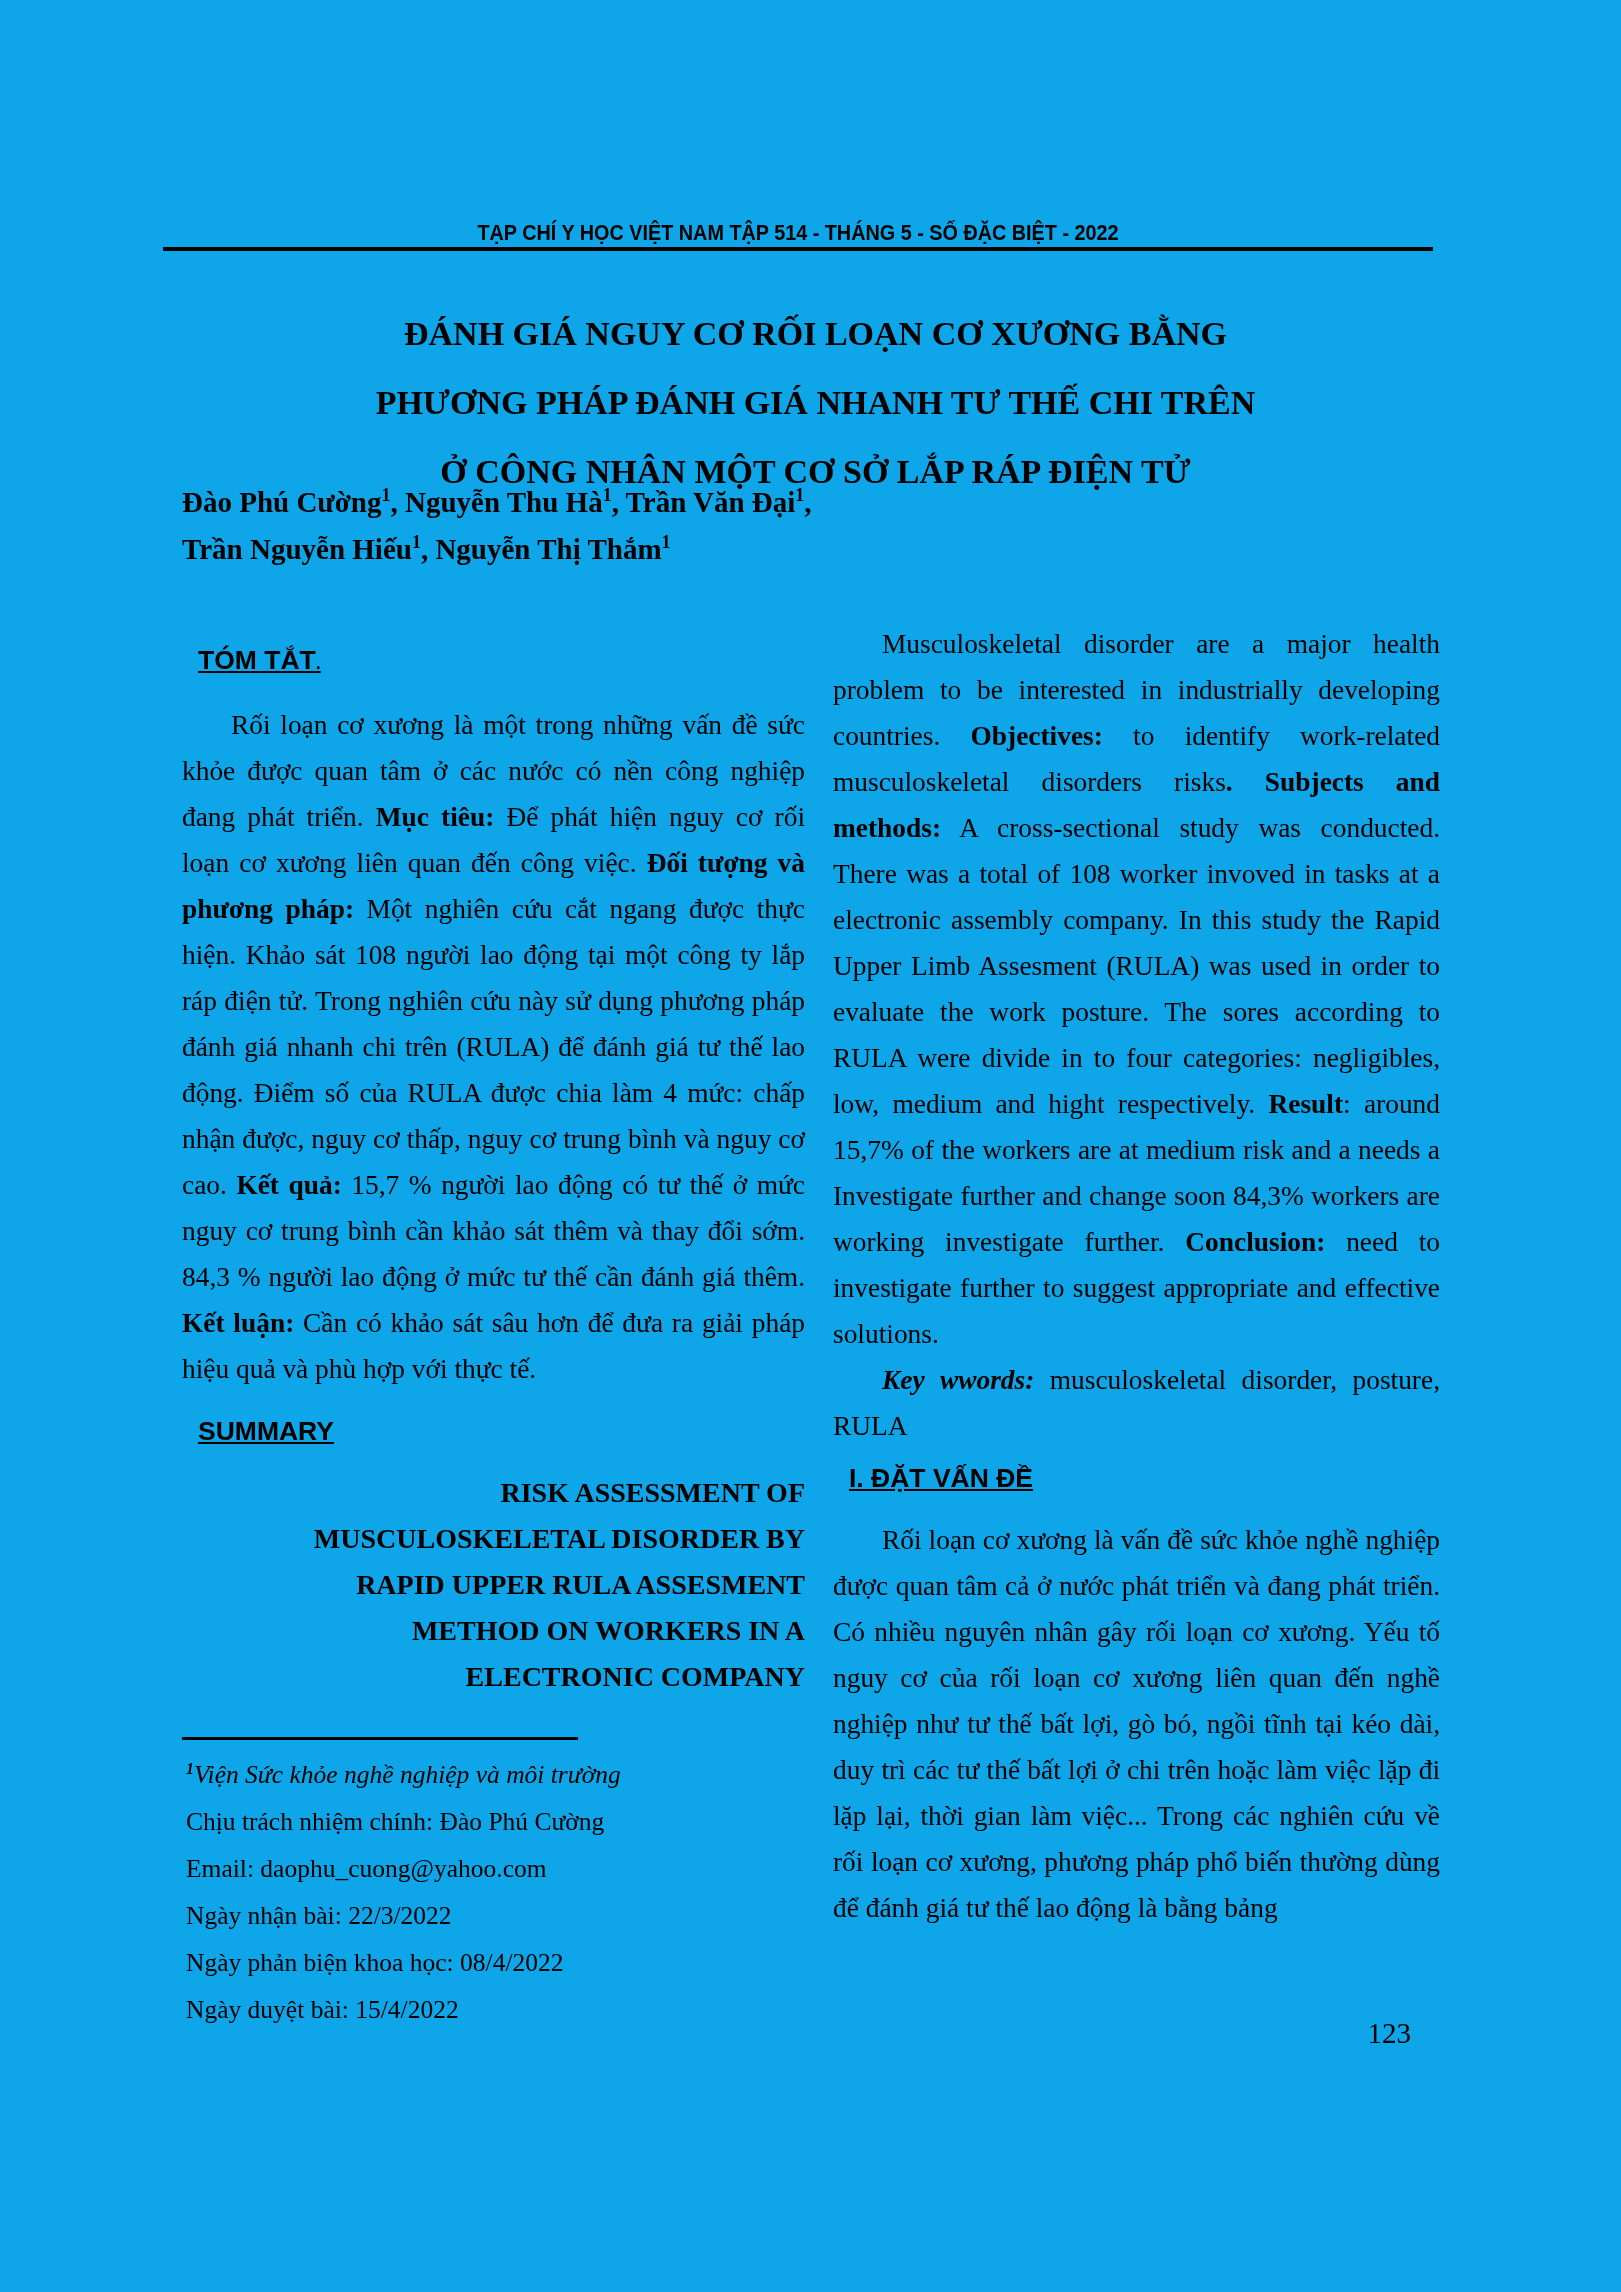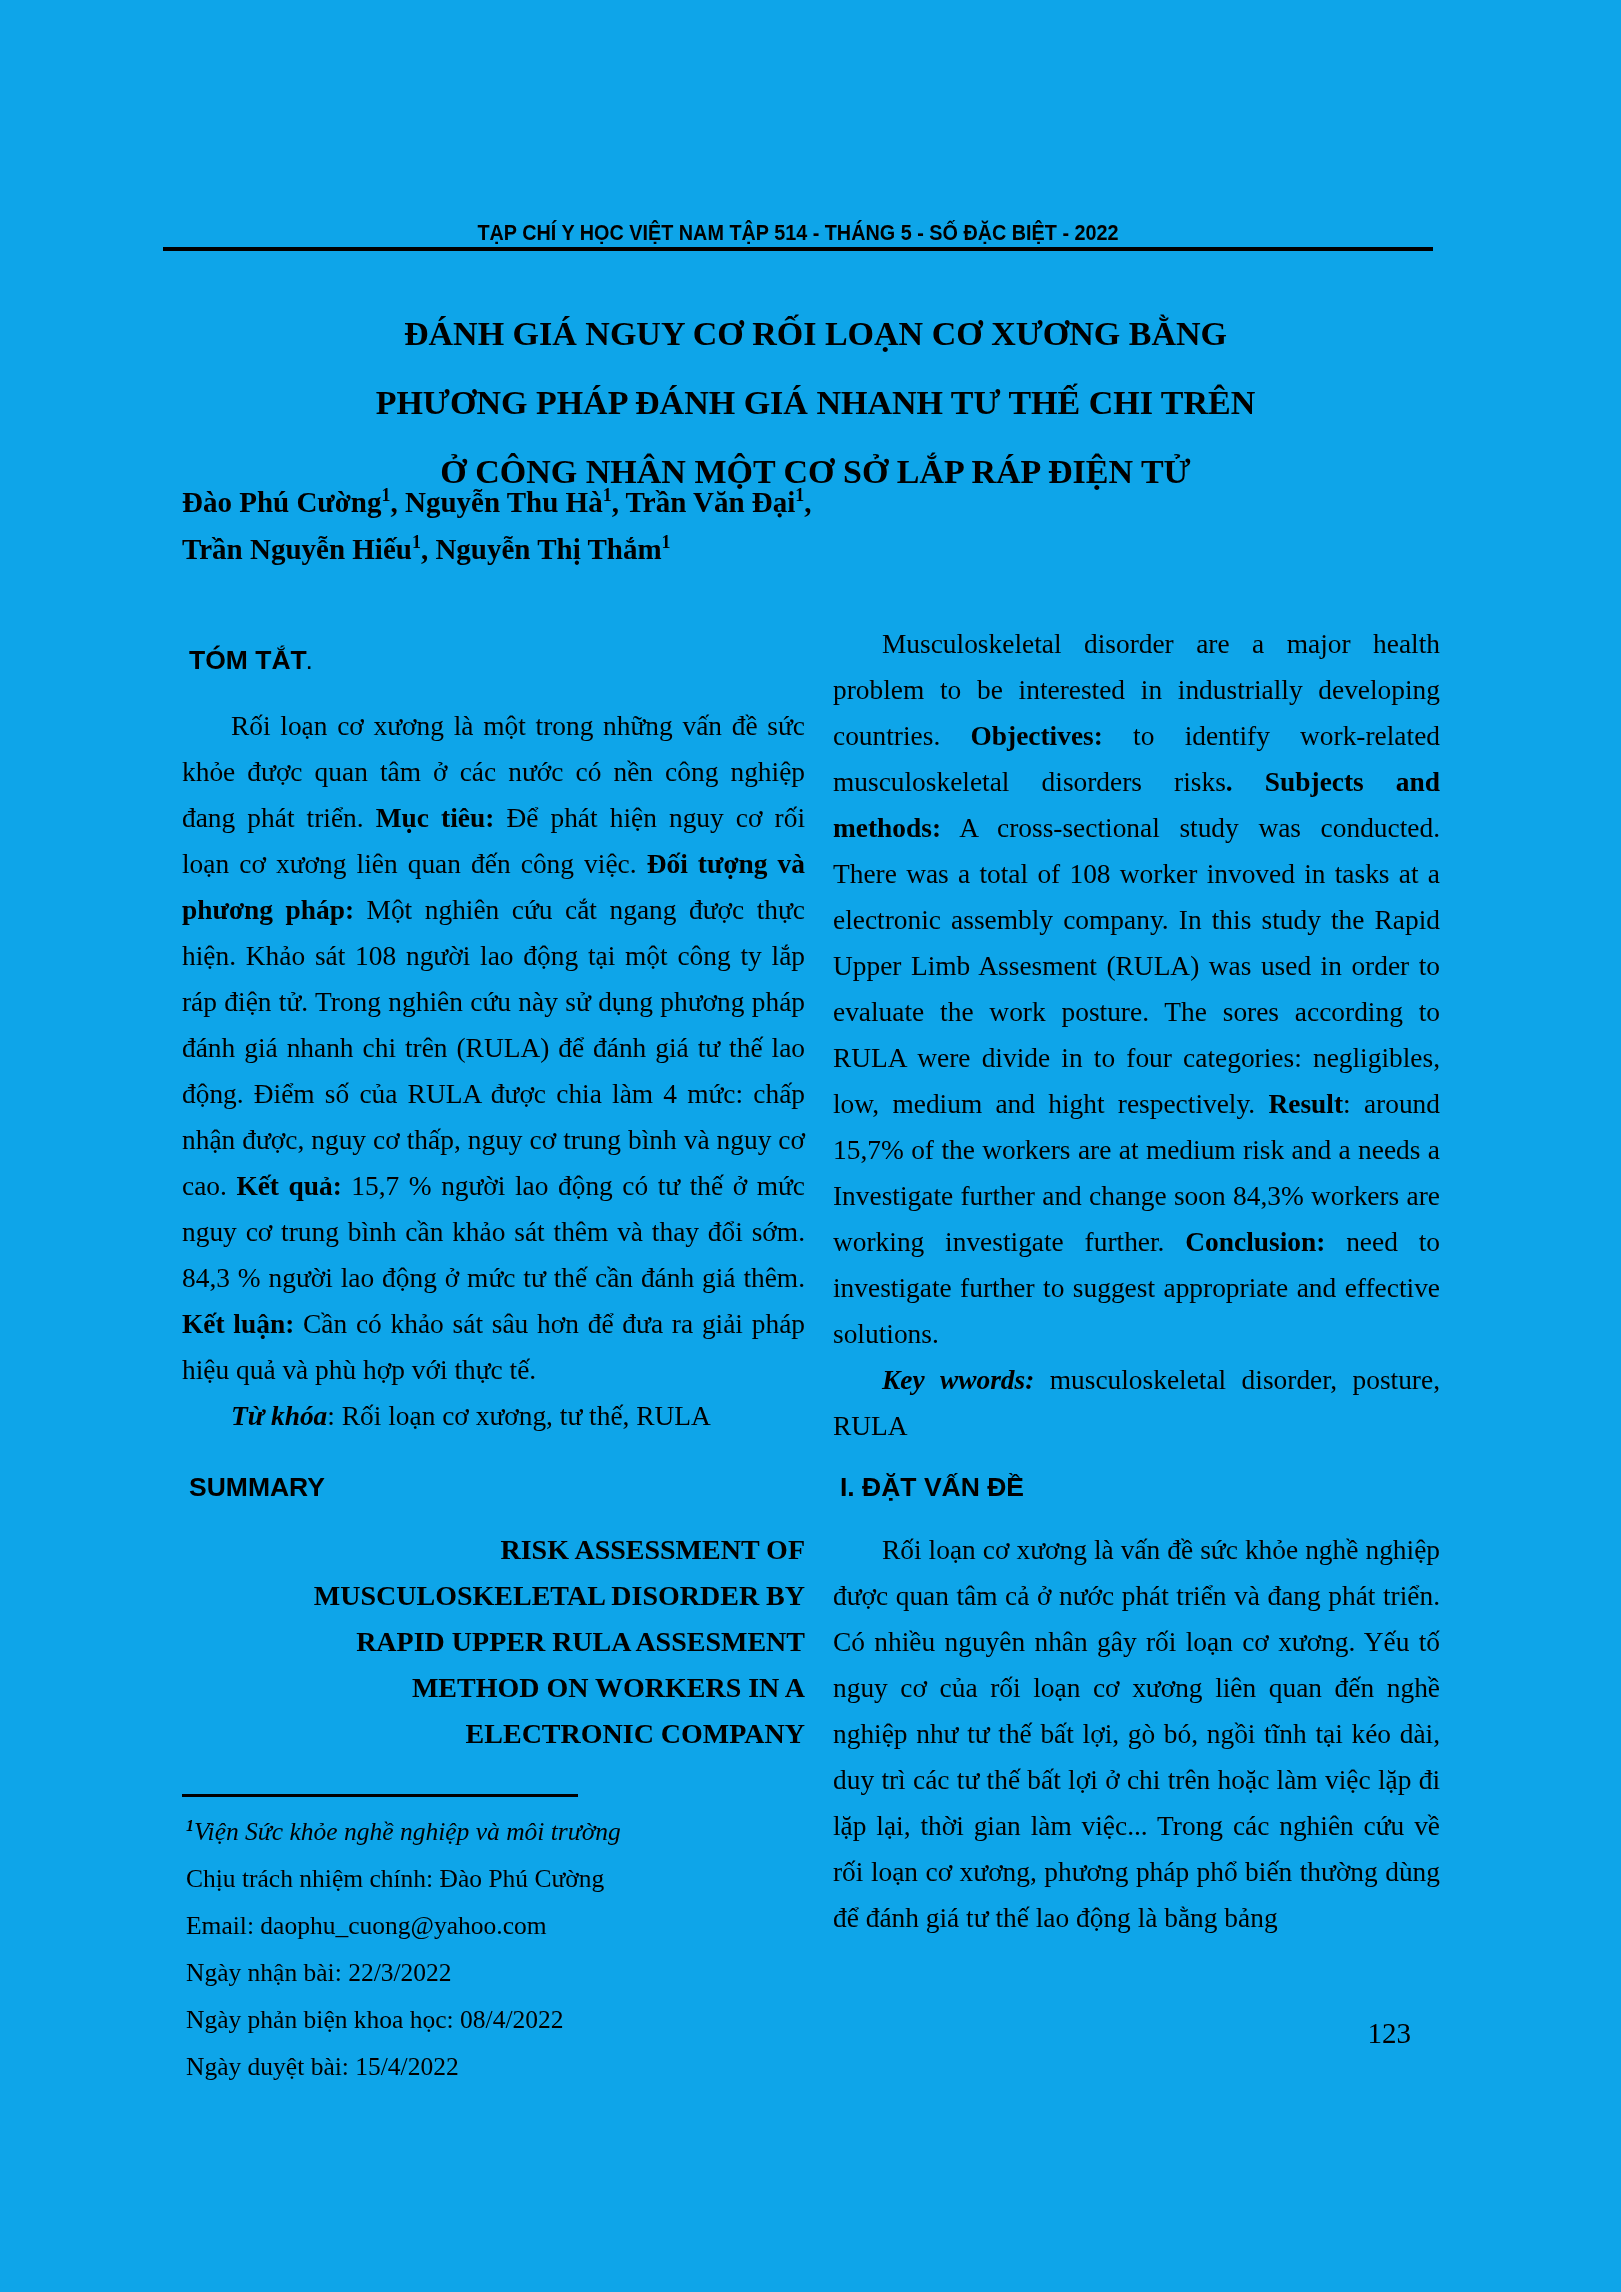--- a/index.html
+++ b/index.html
@@ -39,21 +39,21 @@
   
   .columns {
     position:absolute; top:621px; left:182px; width:1259px;
     display:flex; gap:28px;
   }
   .col { }
   .col-left  { width:623px; }
   .col-right { width:607px; }
   .sans-heading {
     font-family:"Liberation Sans", sans-serif;
-    font-weight:bold; font-size:26.5px; line-height:65px; margin:7px;
+    font-weight:bold; font-size:26.5px; line-height:46px; margin:16px;text-decoration:underline;
   }
   p.body {
     margin:0; font-size:27.4px; line-height:46px; text-align:justify;
     text-justify:inter-word;
   }
   p.indent { text-indent:49px; }
   .en-title {
     font-weight:bold; font-size:28px; line-height:46px; text-align:right;
   }
   .summary-heading { margin-top:15.7px; }
@@ -86,21 +86,20 @@
     <div><span>Trần Nguyễn Hiếu</span><sup>1</sup><span>, Nguyễn Thị Thắm</span><sup>1</sup></div>
   </div>
 
   <div class="columns">
 
     <div class="col col-left">
       <h2 class="sans-heading"><span>TÓM TẮT</span><span class="sm">.</span></h2>
 
       <p class="body indent"><span>Rối loạn cơ xương là một trong những vấn đề sức khỏe được quan tâm ở các nước có nền công nghiệp đang phát triển. </span><span class="b">Mục tiêu:</span><span> Để phát hiện nguy cơ rối loạn cơ xương liên quan đến công việc. </span><span class="b">Đối tượng và phương pháp:</span><span> Một nghiên cứu cắt ngang được thực hiện. Khảo sát 108 người lao động tại một công ty lắp ráp điện tử. Trong nghiên cứu này sử dụng phương pháp đánh giá nhanh chi trên (RULA) để đánh giá tư thế lao động. Điểm số của RULA được chia làm 4 mức: chấp nhận được, nguy cơ thấp, nguy cơ trung bình và nguy cơ cao. </span><span class="b">Kết quả:</span><span> 15,7 % người lao động có tư thế ở mức nguy cơ trung bình cần khảo sát thêm và thay đổi sớm. 84,3 % người lao động ở mức tư thế cần đánh giá thêm. </span><span class="b">Kết luận:</span><span> Cần có khảo sát sâu hơn để đưa ra giải pháp hiệu quả và phù hợp với thực tế.</span></p>
 
-      <p class="body indent"><span class="b i">Từ khóa</span><span>: Rối loạn cơ xương, tư thế, RULA</span></p>
 
       <h2 class="sans-heading summary-heading">SUMMARY</h2>
 
       <div class="en-title">
           <div>RISK ASSESSMENT OF</div>
           <div>MUSCULOSKELETAL DISORDER BY</div>
           <div>RAPID UPPER RULA ASSESMENT</div>
           <div>METHOD ON WORKERS IN A</div>
           <div>ELECTRONIC COMPANY</div>
         </div>

